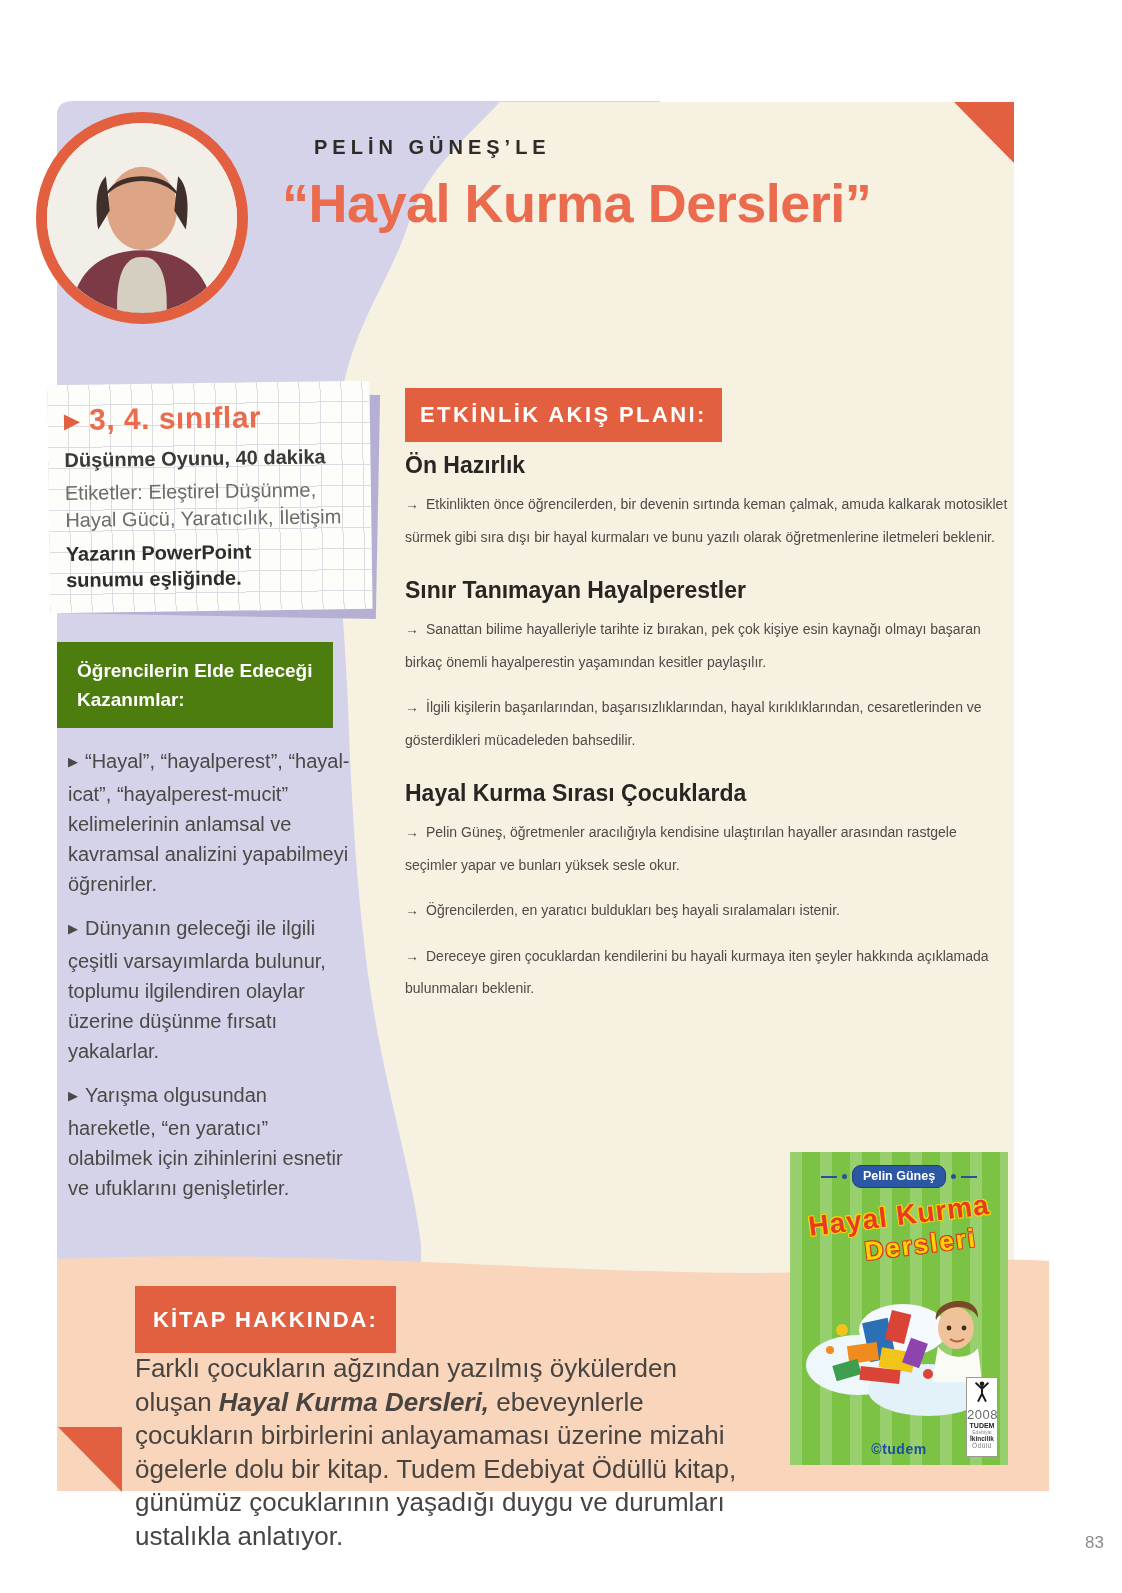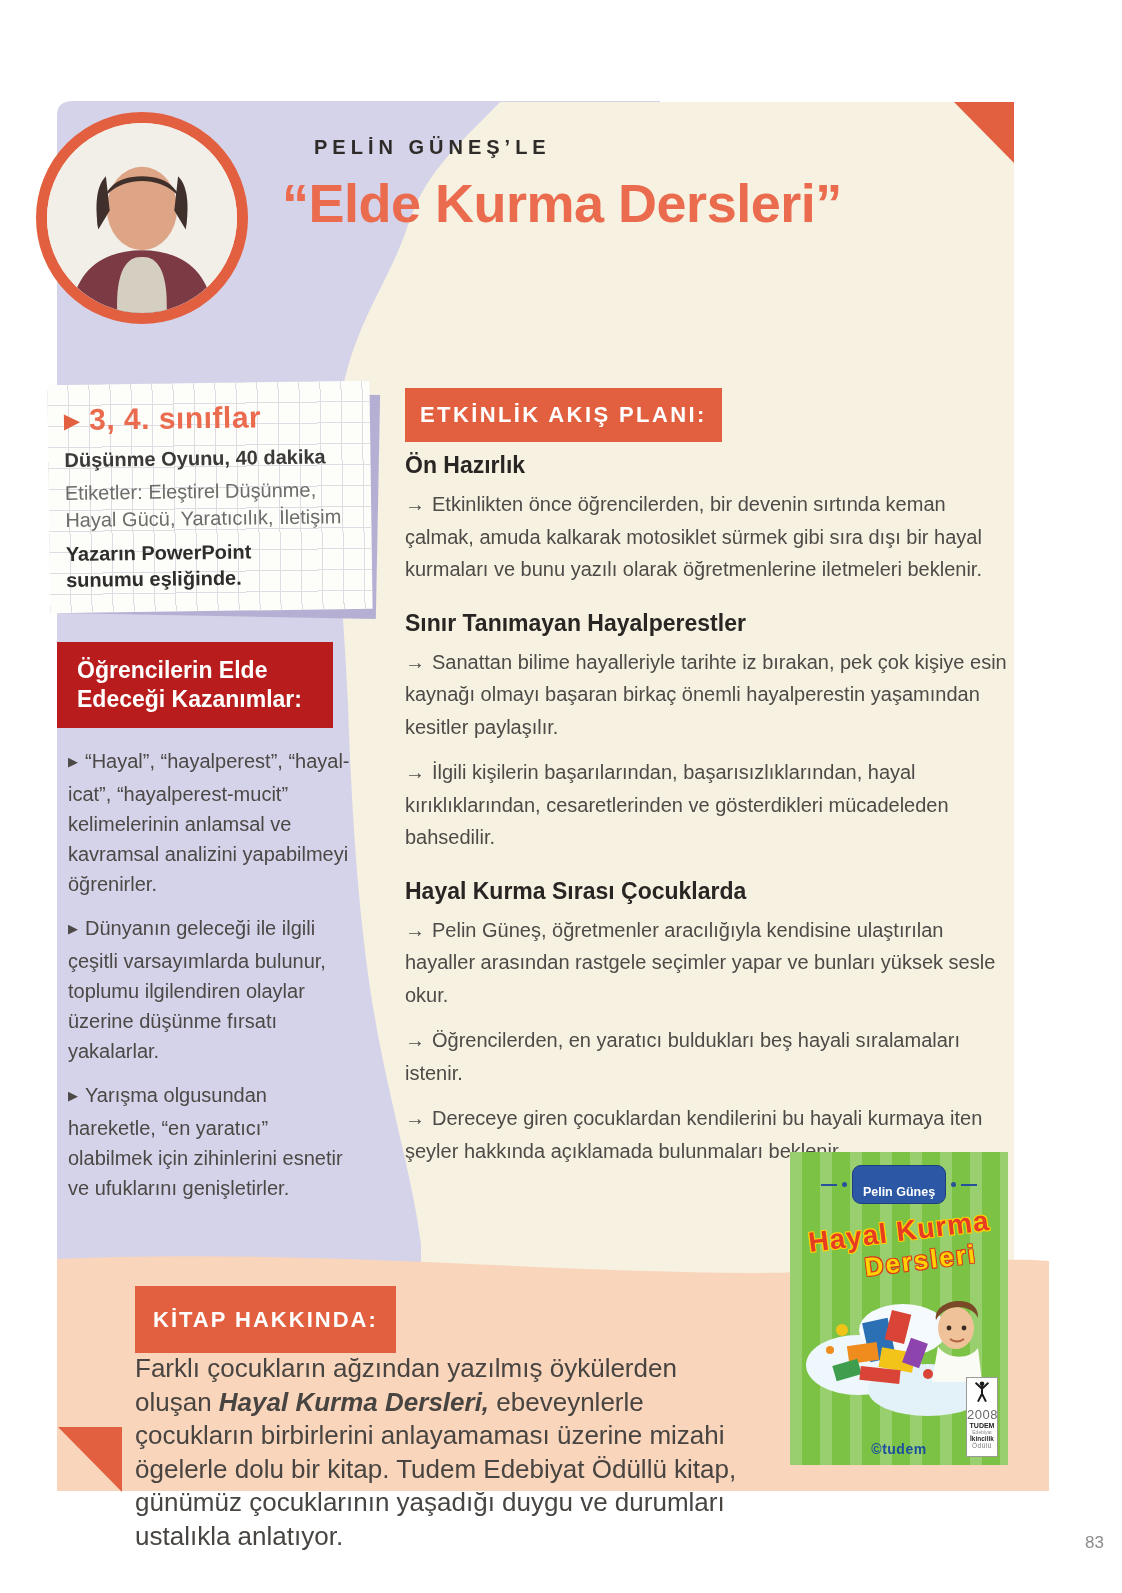--- a/index.html
+++ b/index.html
@@ -25,50 +25,50 @@
                          repeating-linear-gradient(90deg,#0000 0 20px,#dcdce2 20px 21px);
         transform:rotate(-0.8deg);z-index:3;box-sizing:border-box;padding:18px 14px 0 16px;}
   .grade-row{display:flex;align-items:center;gap:9px;}
   .grade-tri{color:#e2603f;font-size:21px;line-height:1;}
   .grade{font-size:30px;font-weight:700;color:#ea6b4e;letter-spacing:0.5px;}
   .card-duration{margin-top:12px;font-size:20px;font-weight:700;color:#3c3a38;}
   .card-tags{margin-top:8px;font-size:20px;line-height:27px;color:#6e6c6a;}
   .card-note{margin-top:7px;width:205px;font-size:20px;line-height:26px;font-weight:700;color:#2f2d2b;}
 
   
-  .gains-head{left:57px;top:642px;width:276px;box-sizing:border-box;background:#b91c1c;color:#fff;
-              font-size:23px;line-height:29px;font-weight:700;padding:14px 10px 14px 20px;z-index:3;}
+  .gains-head{left:57px;top:642px;width:276px;box-sizing:border-box;background:#4d7c0f;color:#fff;
+              font-size:19px;line-height:29px;font-weight:700;padding:14px 10px 14px 20px;z-index:3;}
   .gains-list{left:68px;top:746px;width:288px;z-index:3;font-size:20px;line-height:30px;color:#4b4845;}
   .gains-list p{margin:0 0 14px 0;}
   .gbul{font-size:13px;margin-right:7px;position:relative;top:-2px;color:#4b4845;}
 
   
   .plan-head{left:405px;top:388px;height:46px;line-height:46px;background:#e2603f;color:#fff;
              font-size:22px;font-weight:700;letter-spacing:2.4px;padding:4px 15px;z-index:3;}
   .plan-col{left:405px;top:450px;width:606px;z-index:3;}
   .plan-col h3{margin:24px 0 9px 0;font-size:23px;font-weight:700;color:#282523;}
   .plan-col h3.first{margin-top:2px;}
-  .plan-col p{margin:0 0 13px 0;font-size:20px;line-height:32.5px;color:#4e4a47;}
+  .plan-col p{margin:0 0 13px 0;font-size:14px;line-height:32.5px;color:#4e4a47;}
   .arrow{margin-right:7px;}
 
   
   .about-head{left:135px;top:1286px;height:47px;line-height:47px;background:#e2603f;color:#fff;
               font-size:22px;font-weight:700;letter-spacing:2px;padding:10px 18px;z-index:3;}
   .about-text{left:135px;top:1352px;width:620px;font-size:26px;line-height:33.5px;color:#474441;
               z-index:3;margin:0;}
   .about-text .bk{font-style:italic;font-weight:700;}
 
   
   .book{left:790px;top:1152px;width:218px;height:313px;z-index:3;background:#7cc245;
         background-image:repeating-linear-gradient(90deg,rgba(255,255,255,.22) 0 12px,rgba(255,255,255,0) 12px 30px);}
   .pill-row{display:flex;align-items:center;justify-content:center;gap:5px;margin-top:13px;}
   .pill-line{width:16px;height:2px;background:#27519b;}
   .pill-dot{width:5px;height:5px;border-radius:50%;background:#27519b;}
   .pill{background:#2b57a5;border:1px solid #1d3f80;color:#fff;font-size:12.5px;font-weight:700;
-        padding:19px 10px 4px;border-radius:9px;}
+        padding:3px 10px 4px;border-radius:9px;}
   .bk-t1{margin-top:12px;text-align:center;font-size:28px;font-weight:700;color:#e63c23;
          transform:rotate(-7deg);letter-spacing:1px;
          text-shadow:-1px -1px 0 #ffd200,1px -1px 0 #ffd200,-1px 1px 0 #ffd200,1px 1px 0 #ffd200;}
   .bk-t2{margin-top:0;text-align:center;font-size:26px;font-weight:700;color:#ffd200;
          transform:rotate(-7deg) translateX(22px);letter-spacing:2px;
          text-shadow:-1px -1px 0 #d93a20,1px -1px 0 #d93a20,-1px 1px 0 #d93a20,1px 1px 0 #d93a20;}
   .bk-illus{position:absolute;left:8px;top:118px;width:202px;height:160px;}
   .bk-pub{position:absolute;left:0;bottom:8px;width:100%;text-align:center;color:#1d4fa1;
           font-weight:700;font-size:14px;letter-spacing:0.5px;}
   .award{position:absolute;right:10px;bottom:8px;width:32px;height:80px;background:#fff;
@@ -110,21 +110,21 @@
       <path d="M25,200 C30,152 62,134 100,134 C138,134 170,152 175,200 Z" fill="#7c3b44"></path>
       <path d="M74,200 C72,152 86,140 100,141 C114,140 128,152 126,200 Z" fill="#d5cfc2"></path>
       <ellipse cx="100" cy="90" rx="37" ry="44" fill="#dda486"></ellipse>
       <path d="M54,112 C42,44 158,44 146,112 C146,70 128,56 100,56 C72,56 54,70 54,112 Z" fill="#40302c"></path>
       <path d="M54,112 C50,86 52,66 62,56 L66,92 Z" fill="#40302c"></path>
       <path d="M146,112 C150,86 148,66 138,56 L134,92 Z" fill="#40302c"></path>
     </svg>
   </div>
 
   <div class="abs kicker">PELİN GÜNEŞ’LE</div>
-  <h1 class="abs title">“Elde Kurma Dersleri”</h1>
+  <h1 class="abs title">“Hayal Kurma Dersleri”</h1>
 
   <div class="abs card-shadow"></div>
   <div class="abs card">
     <div class="grade-row">
       <span class="grade-tri">▶</span>
       <span class="grade">3, 4. sınıflar</span>
     </div>
     <div class="card-duration">Düşünme Oyunu, 40 dakika</div>
     <div class="card-tags">Etiketler: Eleştirel Düşünme, Hayal Gücü, Yaratıcılık, İletişim</div>
     <div class="card-note">Yazarın PowerPoint sunumu eşliğinde.</div>

